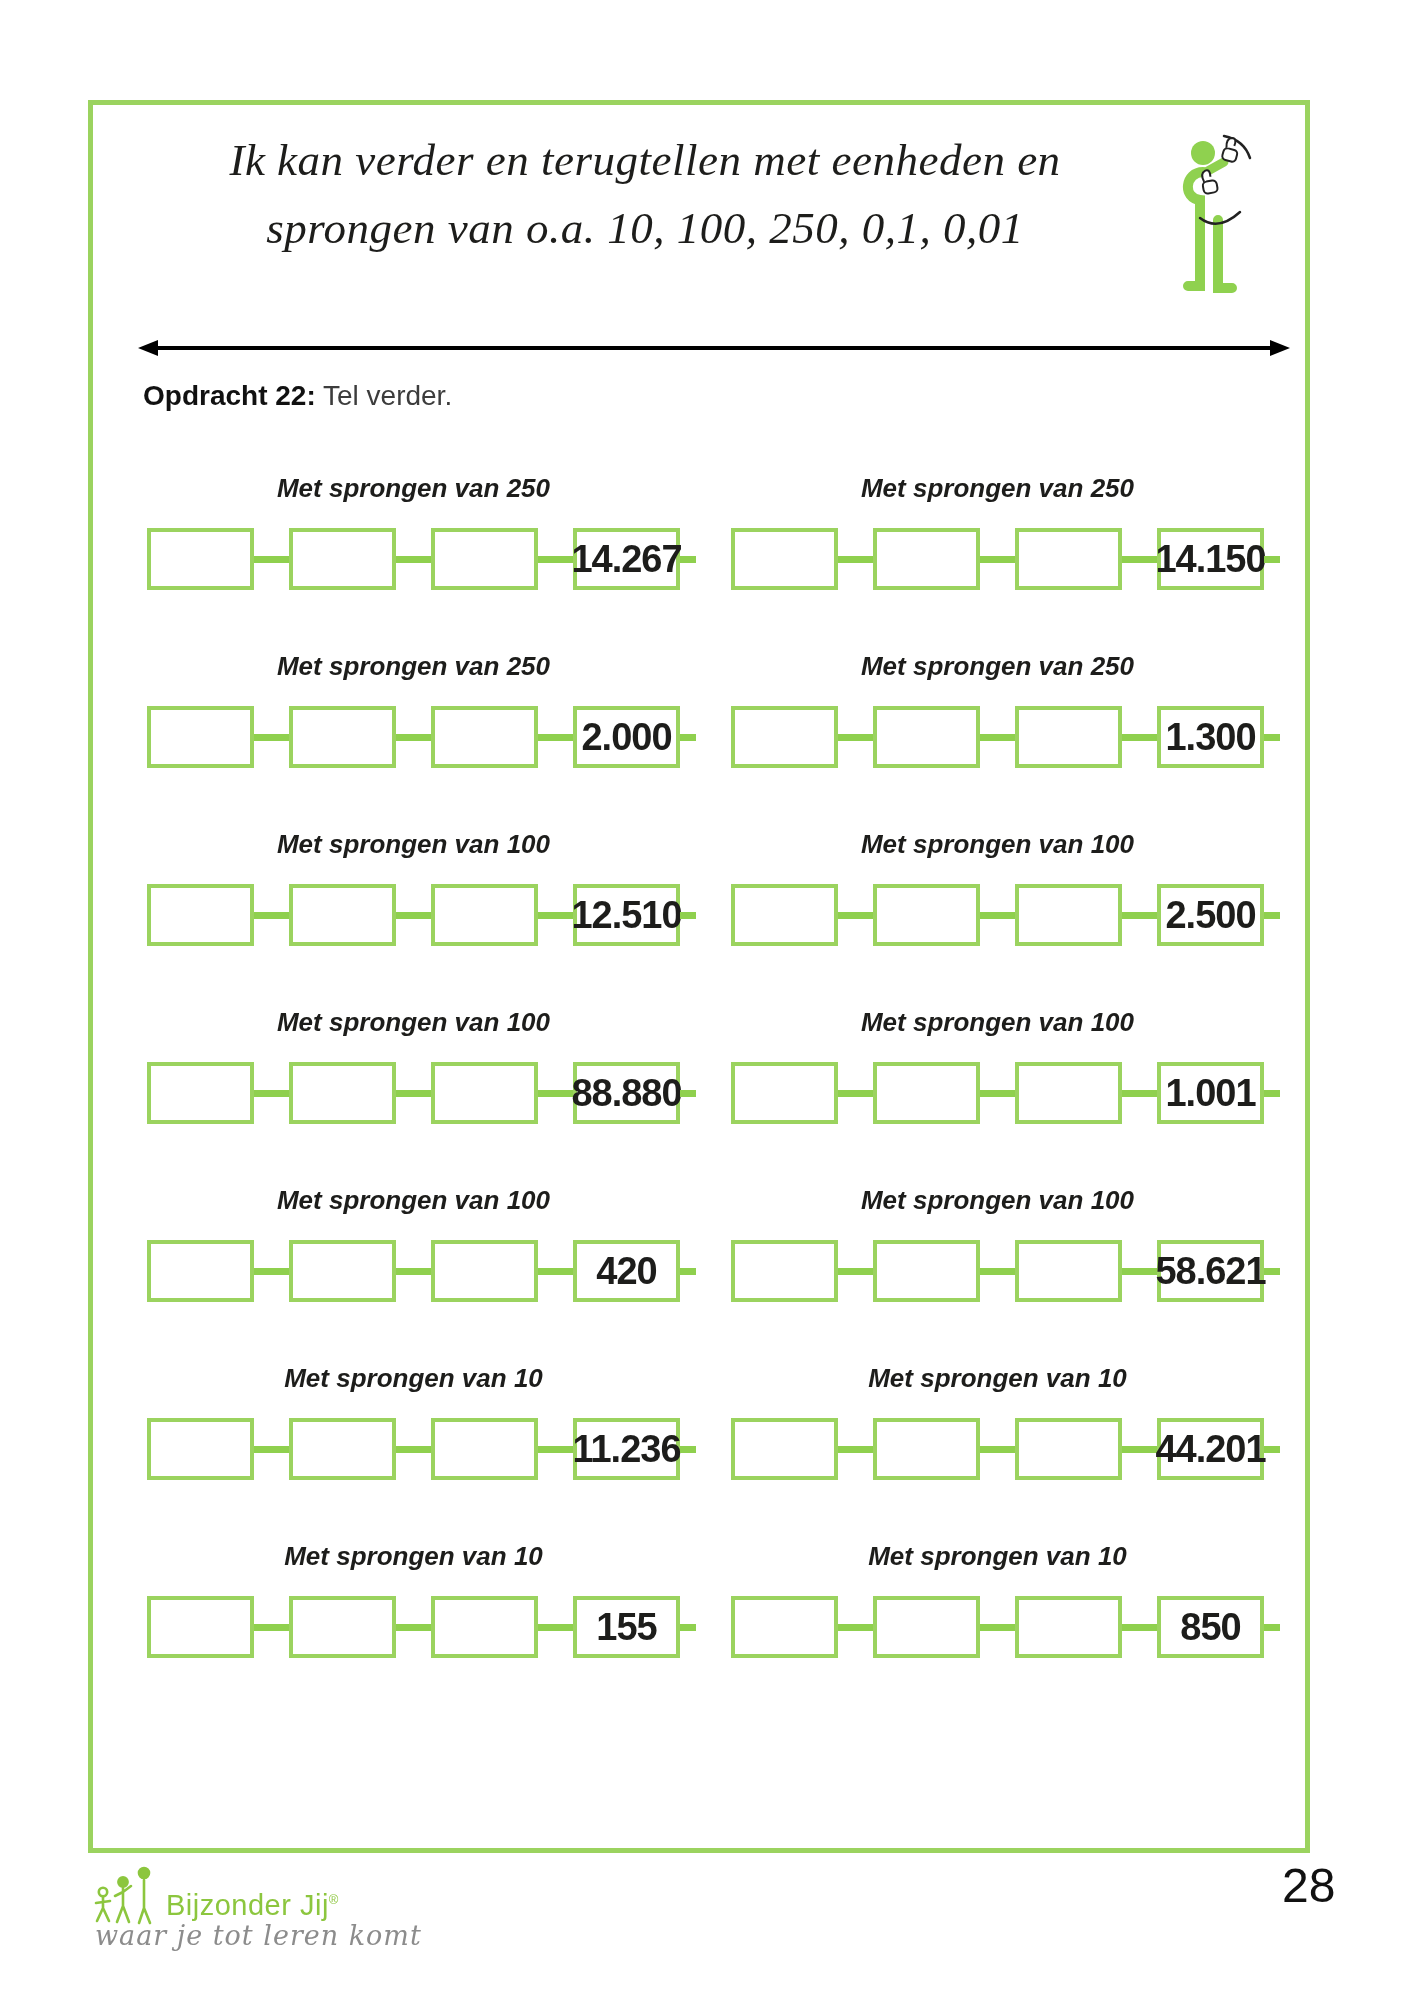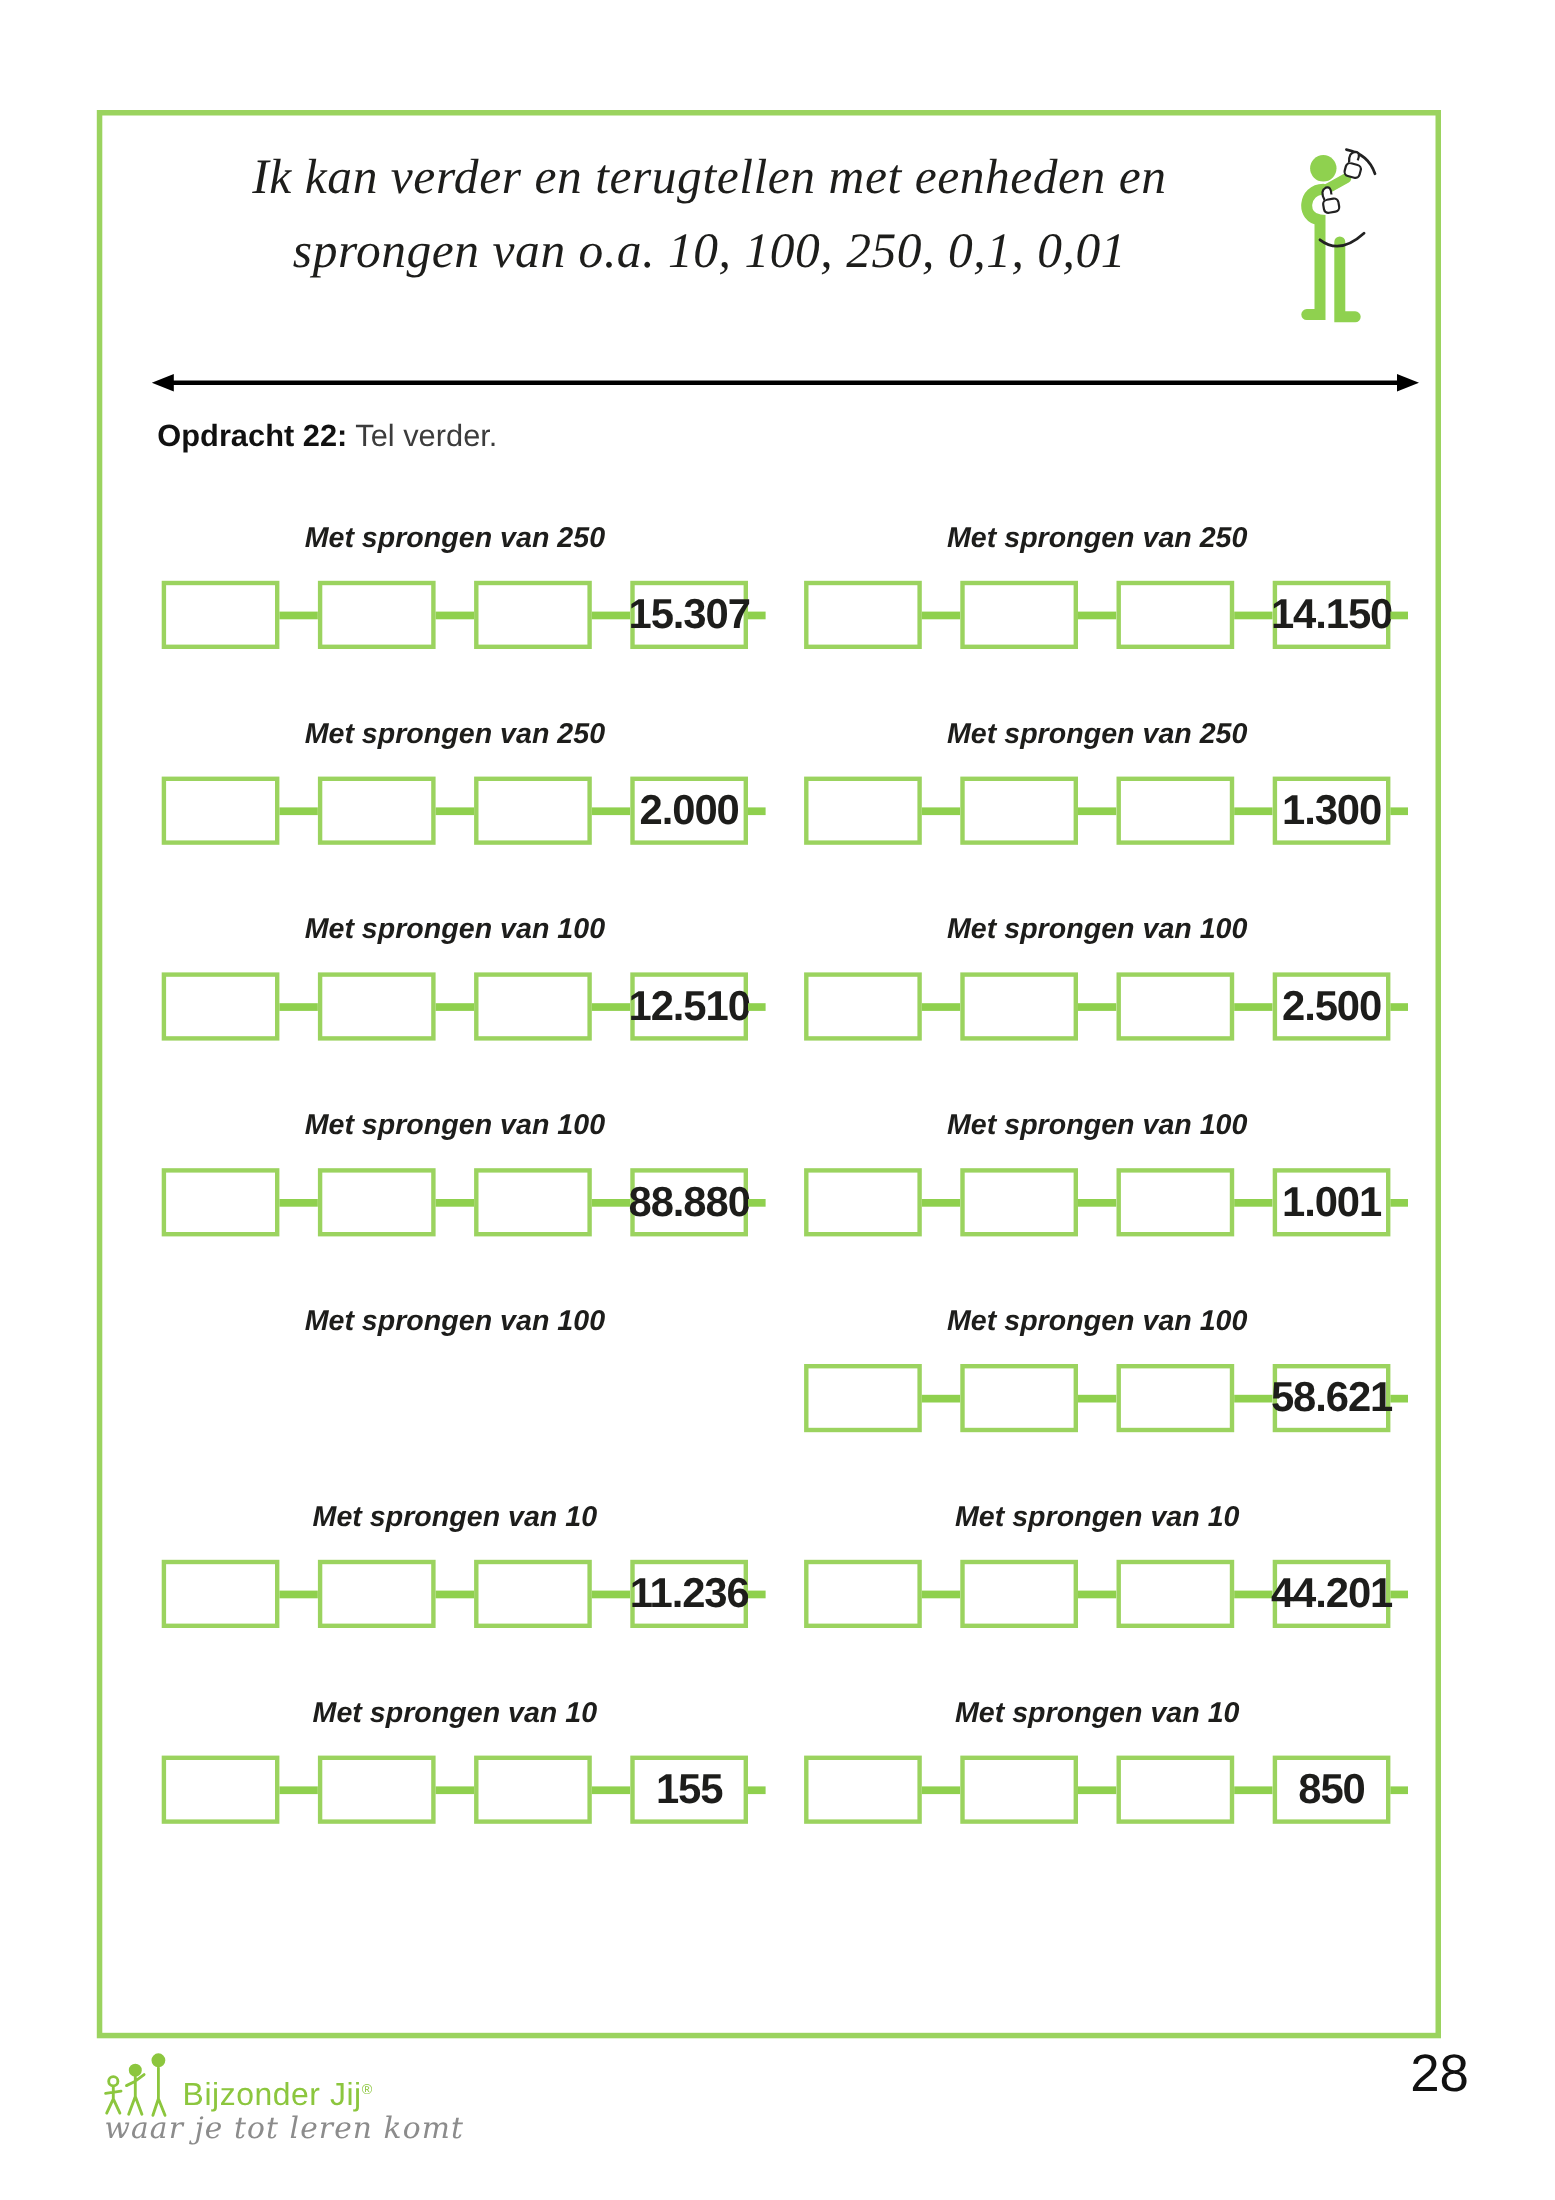--- a/index.html
+++ b/index.html
@@ -112,21 +112,21 @@
   <div class="exercise" style="left: 147px; top: 470px;">
     <div class="ex-title">Met sprongen van 250</div>
     <div class="chain">
       <div class="box"></div>
       <div class="link"></div>
       <div class="box"></div>
       <div class="link"></div>
       <div class="box"></div>
       <div class="link"></div>
       <div class="box value-box">
-        <span class="value-text">15.307</span>
+        <span class="value-text">14.267</span>
       </div>
       <div class="stub"></div>
     </div>
   </div>
 
   <div class="exercise" style="left: 731px; top: 470px;">
     <div class="ex-title">Met sprongen van 250</div>
     <div class="chain">
       <div class="box"></div>
       <div class="link"></div>
@@ -232,20 +232,32 @@
       <div class="link"></div>
       <div class="box value-box">
         <span class="value-text">1.001</span>
       </div>
       <div class="stub"></div>
     </div>
   </div>
 
   <div class="exercise" style="left: 147px; top: 1182px;">
     <div class="ex-title">Met sprongen van 100</div>
+    <div class="chain">
+      <div class="box"></div>
+      <div class="link"></div>
+      <div class="box"></div>
+      <div class="link"></div>
+      <div class="box"></div>
+      <div class="link"></div>
+      <div class="box value-box">
+        <span class="value-text">420</span>
+      </div>
+      <div class="stub"></div>
+    </div>
   </div>
 
   <div class="exercise" style="left: 731px; top: 1182px;">
     <div class="ex-title">Met sprongen van 100</div>
     <div class="chain">
       <div class="box"></div>
       <div class="link"></div>
       <div class="box"></div>
       <div class="link"></div>
       <div class="box"></div>

